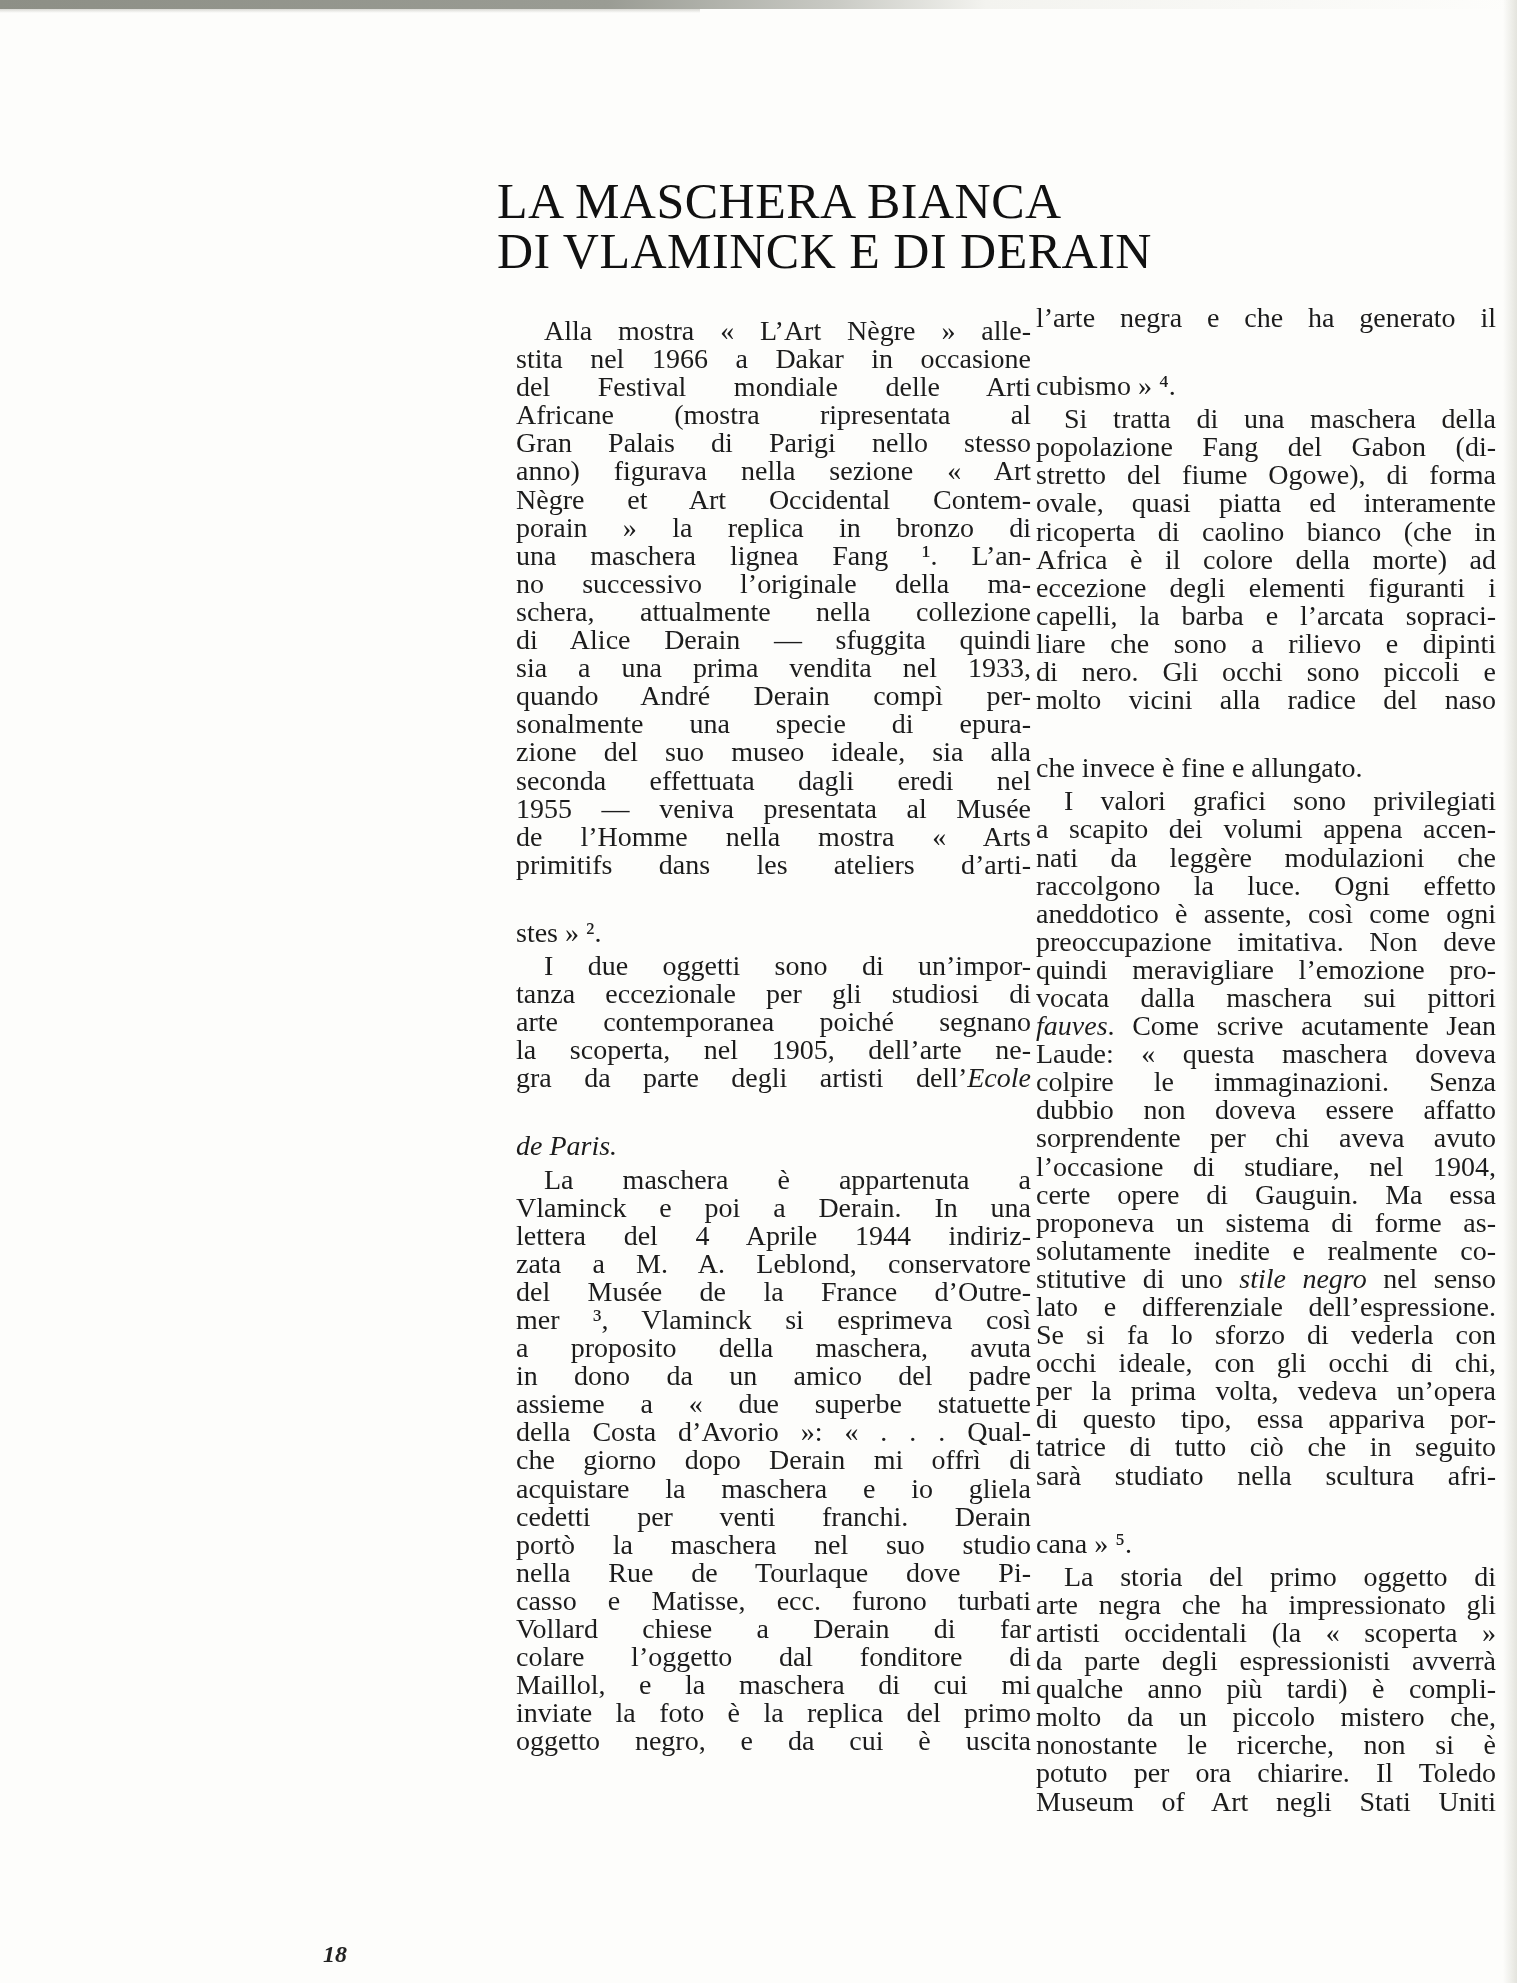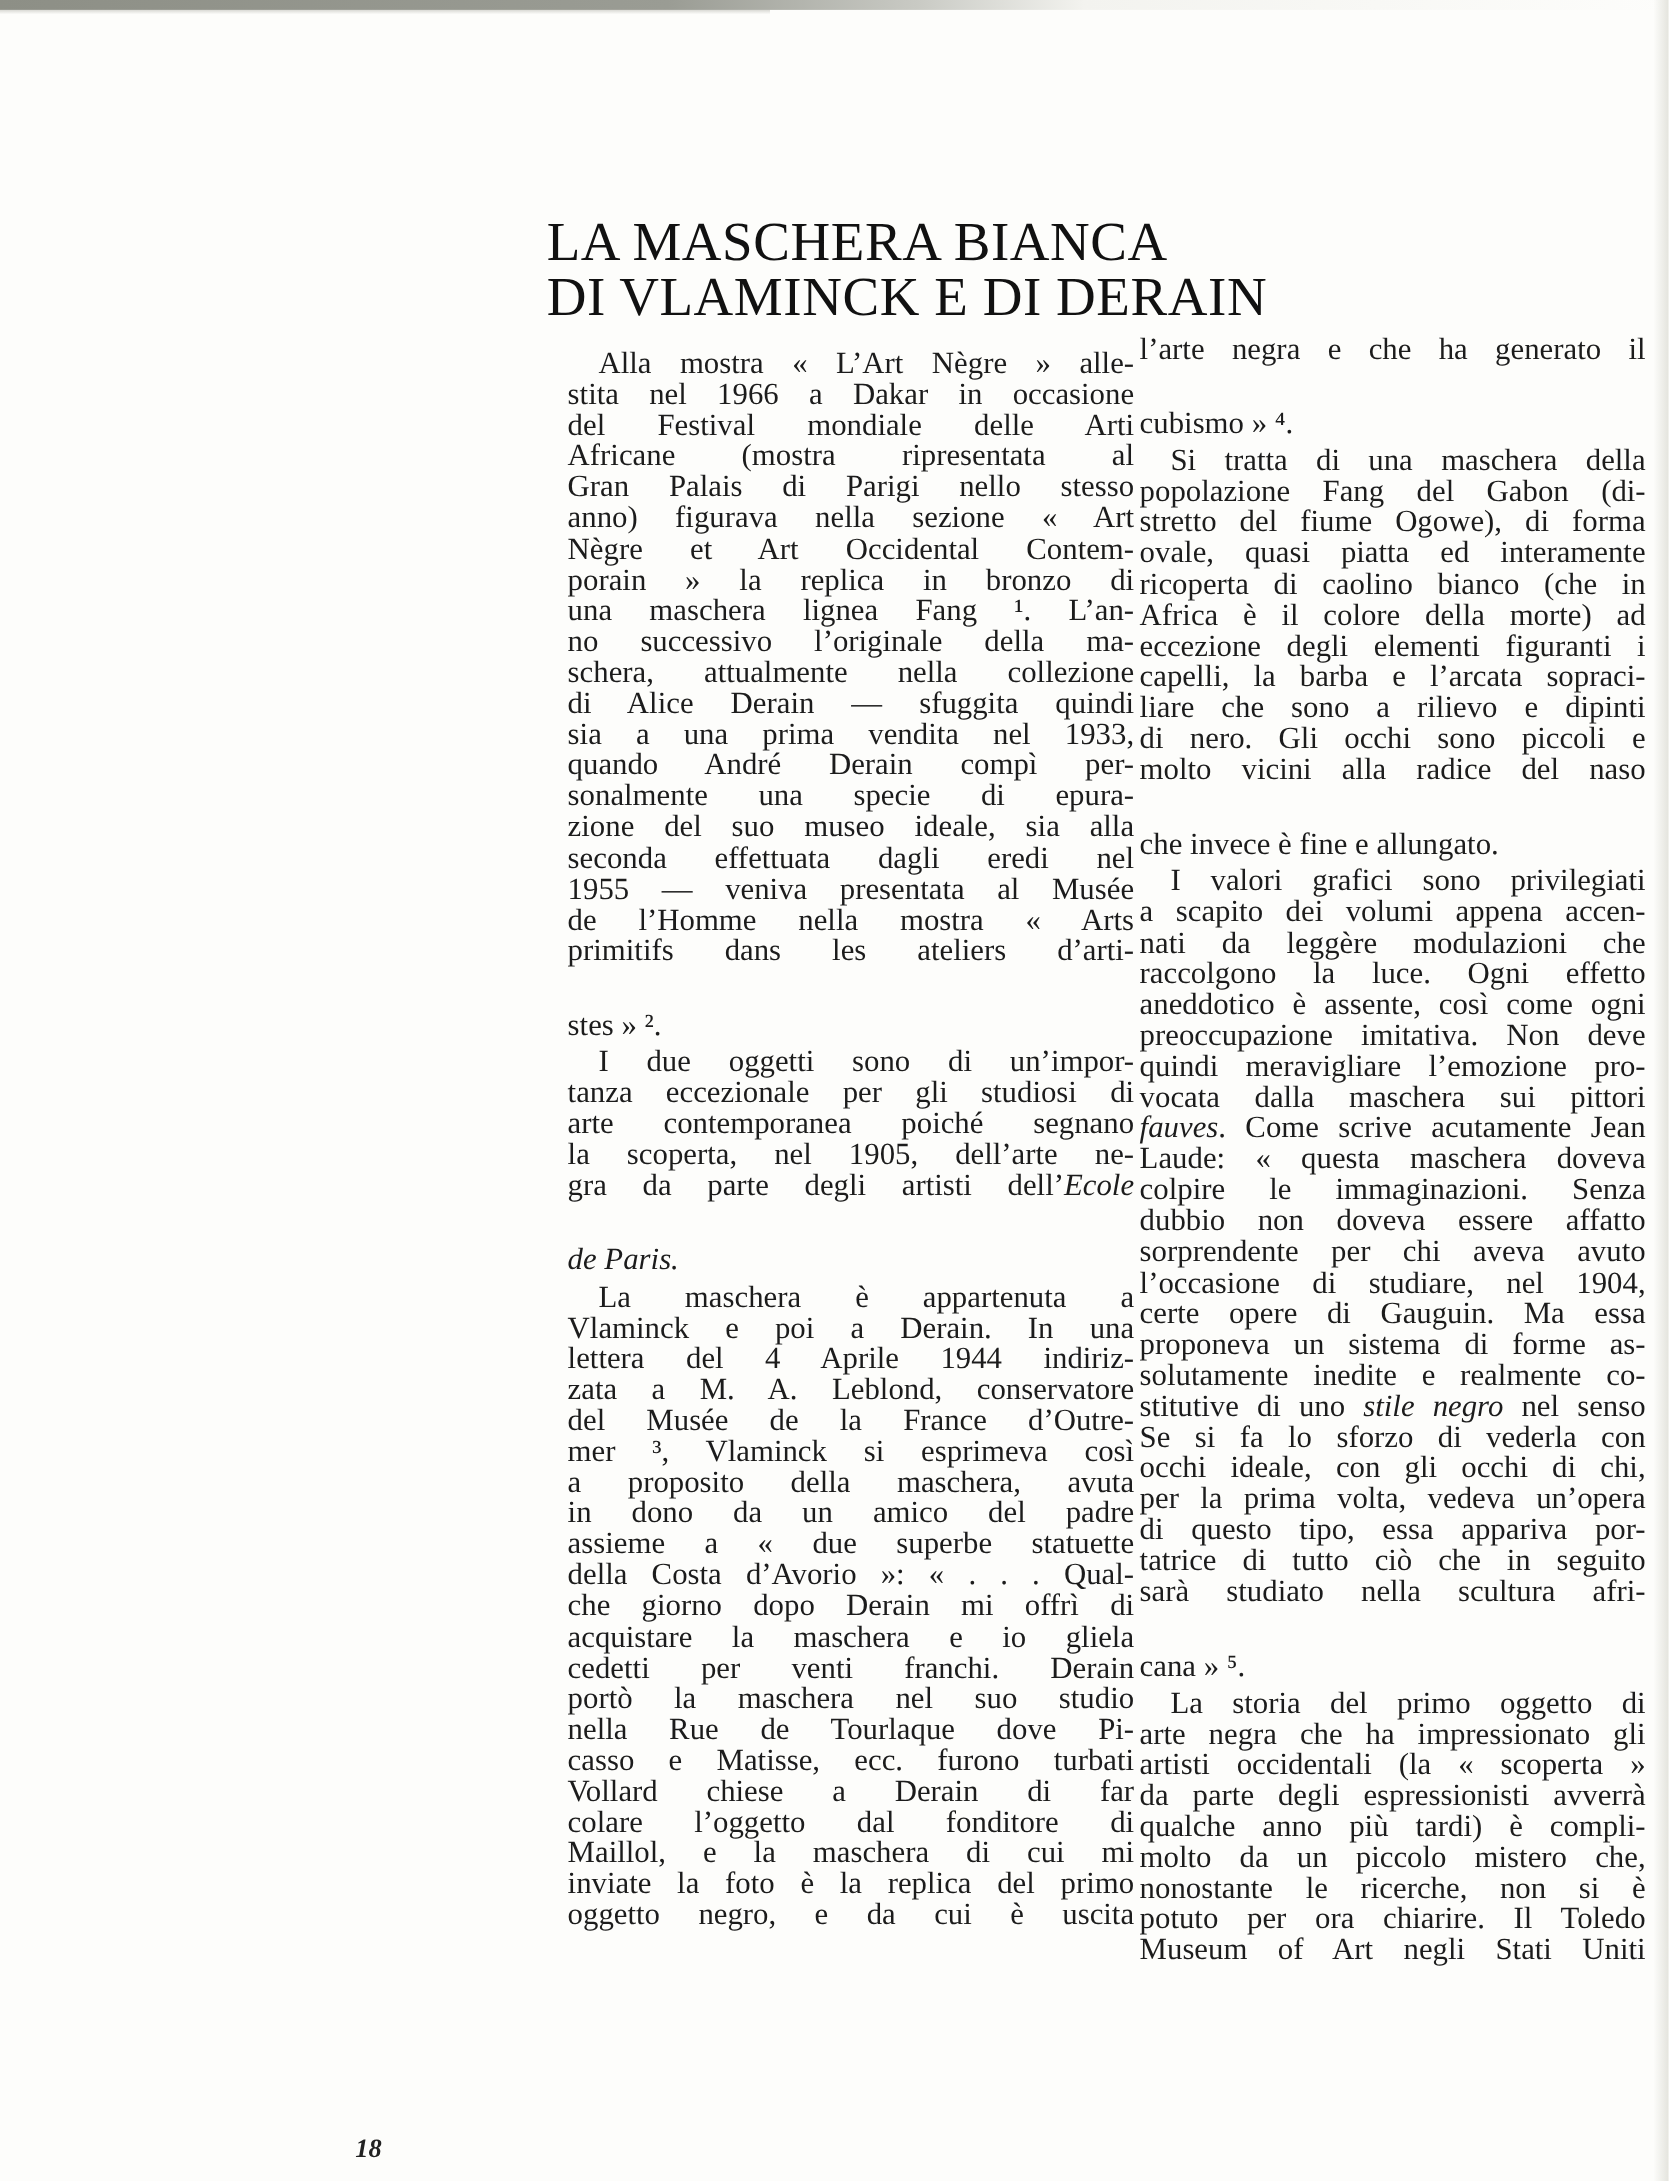--- a/index.html
+++ b/index.html
@@ -35,21 +35,21 @@
       position: absolute;
       right: 0;
       top: 0;
       width: 14px;
       height: 1983px;
       background: linear-gradient(to right, rgba(253,253,251,0), rgba(225,225,218,0.9));
     }
     .title {
       position: absolute;
       left: 497px;
-      top: 194px;
+      top: 176px;
       margin: 0;
       font-weight: normal;
       font-size: 50px;
       line-height: 50px;
       letter-spacing: 0.5px;
       color: #111;
     }
     .title .line {
       display: block;
       white-space: nowrap;
@@ -211,20 +211,21 @@
     <span class="ln"><span class="it">fauves</span><span>. Come scrive acutamente Jean</span></span>
     <span class="ln">Laude: « questa maschera doveva</span>
     <span class="ln">colpire le immaginazioni. Senza</span>
     <span class="ln">dubbio non doveva essere affatto</span>
     <span class="ln">sorprendente per chi aveva avuto</span>
     <span class="ln">l’occasione di studiare, nel 1904,</span>
     <span class="ln">certe opere di Gauguin. Ma essa</span>
     <span class="ln">proponeva un sistema di forme as-</span>
     <span class="ln">solutamente inedite e realmente co-</span>
     <span class="ln"><span>stitutive di uno </span><span class="it">stile negro</span><span> nel senso</span></span>
+    <span class="ln">lato e differenziale dell’espressione.</span>
     <span class="ln">Se si fa lo sforzo di vederla con</span>
     <span class="ln">occhi ideale, con gli occhi di chi,</span>
     <span class="ln">per la prima volta, vedeva un’opera</span>
     <span class="ln">di questo tipo, essa appariva por-</span>
     <span class="ln">tatrice di tutto ciò che in seguito</span>
     <span class="ln">sarà studiato nella scultura afri-</span>
     <span class="ln last">cana » ⁵.</span>
   </div>
   <span class="para-gap"></span>
 

